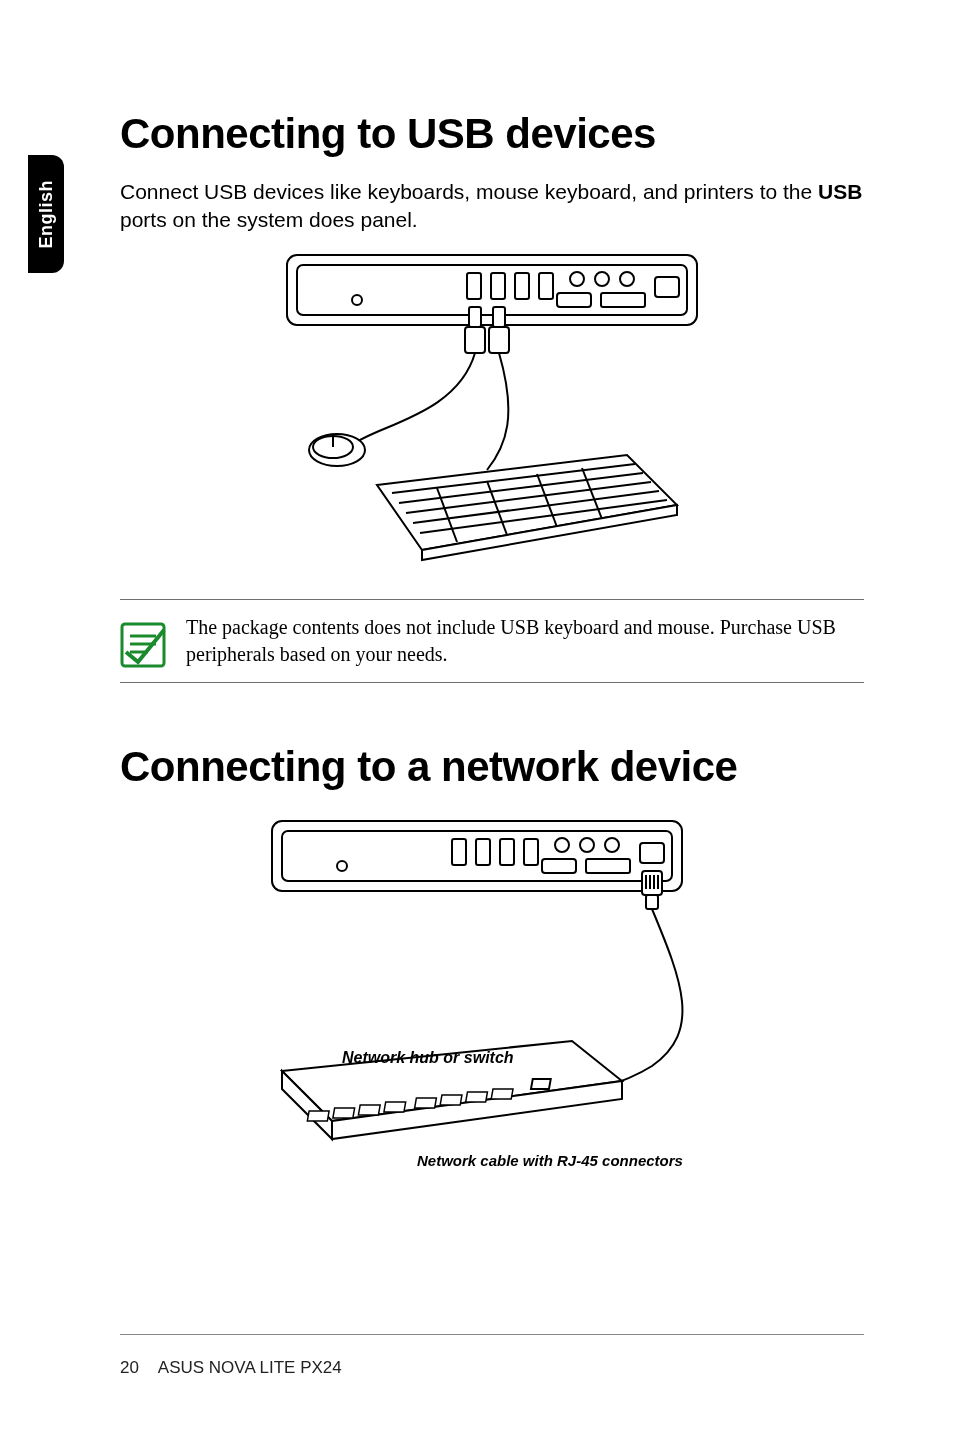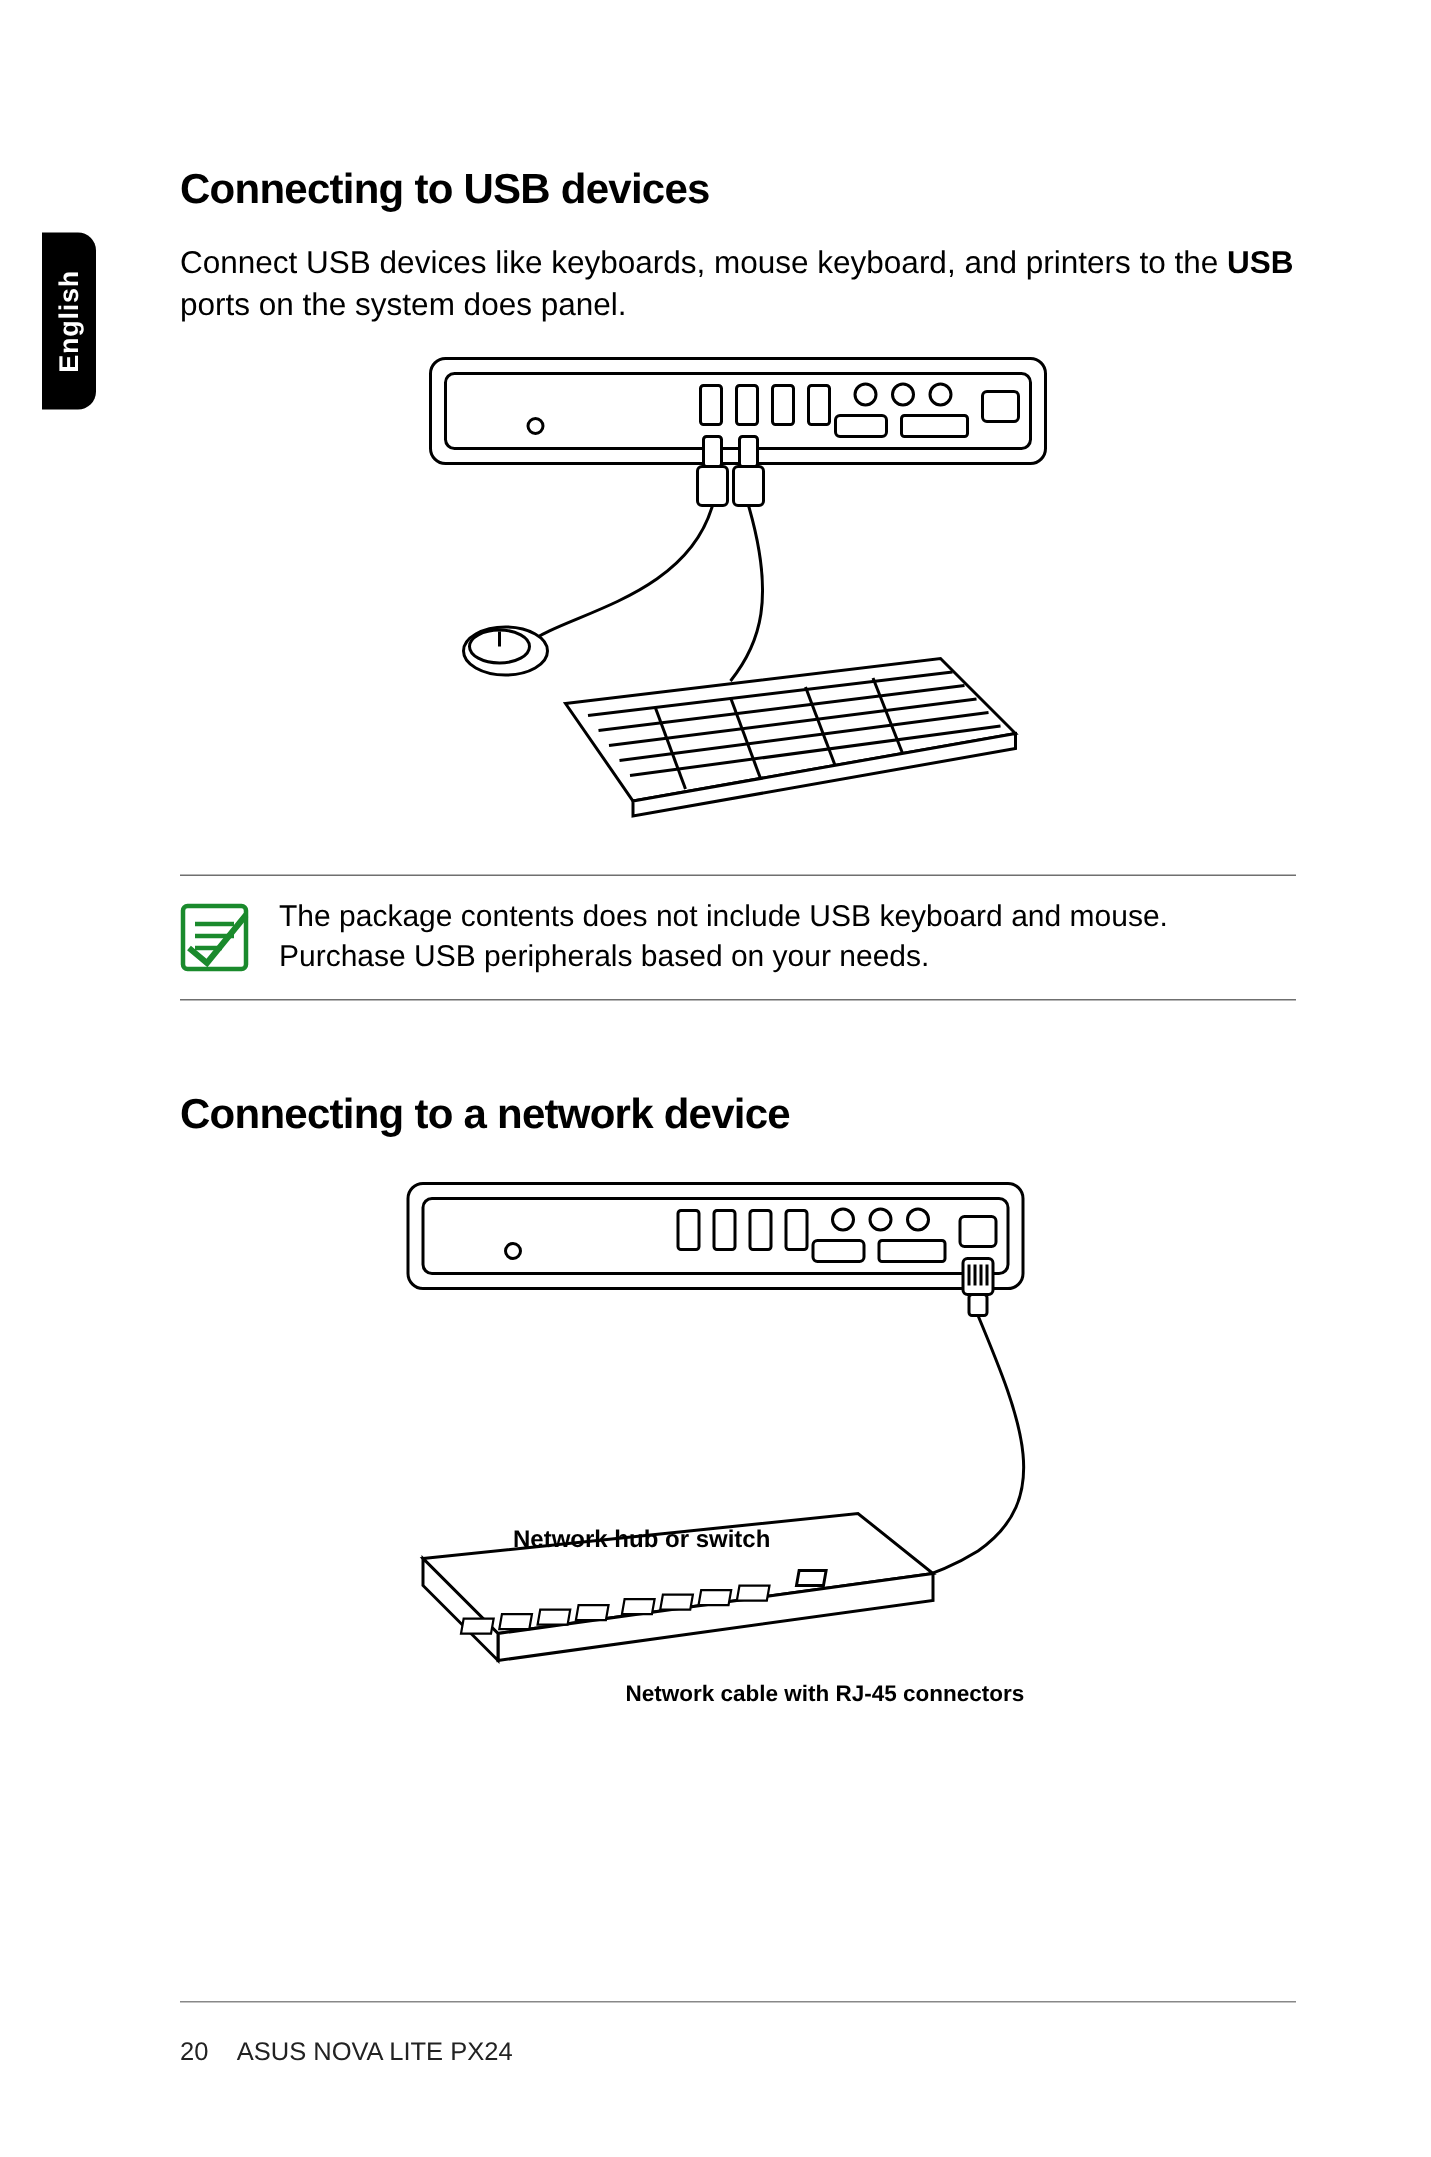--- a/index.html
+++ b/index.html
@@ -1,25 +1,25 @@
 <!DOCTYPE html>
 <html><head>
 <meta charset="utf-8">
 <style>
   * { box-sizing: border-box; margin: 0; padding: 0; }
   html, body { width: 954px; height: 1438px; background: #fff; font-family: Arial, Helvetica, sans-serif; color: #000; }
   .page { position: relative; width: 954px; height: 1438px; padding: 110px 90px 60px 120px; }
   .side-tab { position: absolute; left: 28px; top: 155px; width: 36px; height: 118px; background: #000; border-top-right-radius: 12px; border-bottom-right-radius: 12px; display: flex; align-items: center; justify-content: center; }
   .side-tab span { color: #fff; font-weight: bold; font-size: 18px; writing-mode: vertical-rl; transform: rotate(180deg); letter-spacing: 0.5px; }
-  h1 { font-size: 28px; font-weight: 900; margin-bottom: 20px; letter-spacing: -0.5px; }
+  h1 { font-size: 42px; font-weight: 900; margin-bottom: 20px; letter-spacing: -0.5px; }
   p.body { font-size: 21px; line-height: 1.35; margin-bottom: 8px; }
   .bold { font-weight: bold; }
-  .figure-wrap { width: 100%; display: flex; justify-content: center; margin: 10px 0 24px 0; }
+  .figure-wrap { width: 100%; display: flex; justify-content: center; margin: 10px 0 24px 0; font-style: italic; }
   svg { display: block; }
-  .note-row { display: flex; align-items: center; gap: 20px; border-top: 1px solid #6f6f6f; border-bottom: 1px solid #6f6f6f; padding: 14px 0 14px 0; margin-top: 20px; margin-bottom: 60px; }
+  .note-row { display: flex; align-items: flex-end; gap: 20px; border-top: 1px solid #6f6f6f; border-bottom: 1px solid #6f6f6f; padding: 14px 0 14px 0; margin-top: 20px; margin-bottom: 60px; font-family: Liberation Serif, serif; }
   .note-icon { flex: 0 0 auto; }
   .note-text { font-size: 20px; line-height: 1.35; }
   .svg-label { font-family: Arial, Helvetica, sans-serif; font-weight: bold; fill: #000; }
   .footer { position: absolute; left: 120px; right: 90px; bottom: 60px; border-top: 1px solid #888; padding-top: 23px; font-size: 17px; color: #222; }
   .footer .pn { display: inline-block; width: 34px; }
 </style>
 </head>
 <body>
 
 <div class="page">

